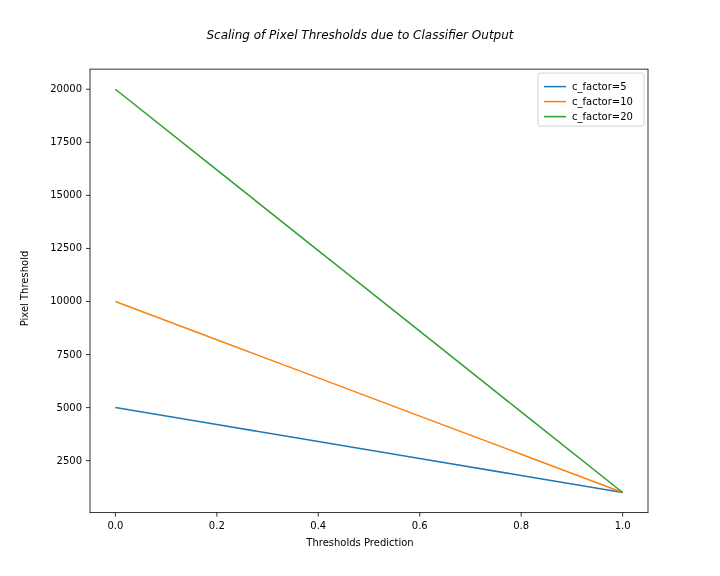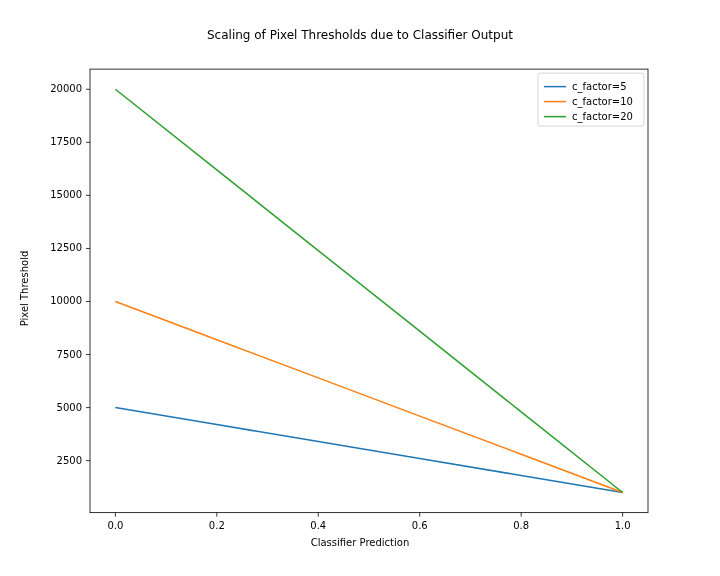--- a/index.html
+++ b/index.html
@@ -17,20 +17,21 @@
     width: 720px;
     height: 576px;
   }
   .title {
     position: absolute;
     top: 28px;
     left: 0;
     width: 720px;
     text-align: center;
     font-size: 12px;
+    font-style: italic;
   }
   .xlabel {
     position: absolute;
     bottom: 28px;
     left: 0;
     width: 720px;
     text-align: center;
     font-size: 10px;
   }
   .ylabel {
@@ -84,21 +85,21 @@
 <body>
 
 <div class="figure">
 
   <div class="title">Scaling of Pixel Thresholds due to Classifier Output</div>
 
   <div class="ylabel">
     <span>Pixel Threshold</span>
   </div>
 
-  <div class="xlabel">Classifier Prediction</div>
+  <div class="xlabel">Thresholds Prediction</div>
 
   <svg class="plot" width="720" height="576">
 
     <g id="plot-area">
       <rect id="frame" class="axis-frame" x="90" y="69.12" width="558" height="443.52"></rect>
       <g id="x-ticks">
           <g class="tick">
             <line x1="115.36363636363636" x2="115.36363636363636" y1="512.64" y2="516.64"></line>
             <text x="115.36363636363636" y="528.64" text-anchor="middle">0.0</text>
           </g>

